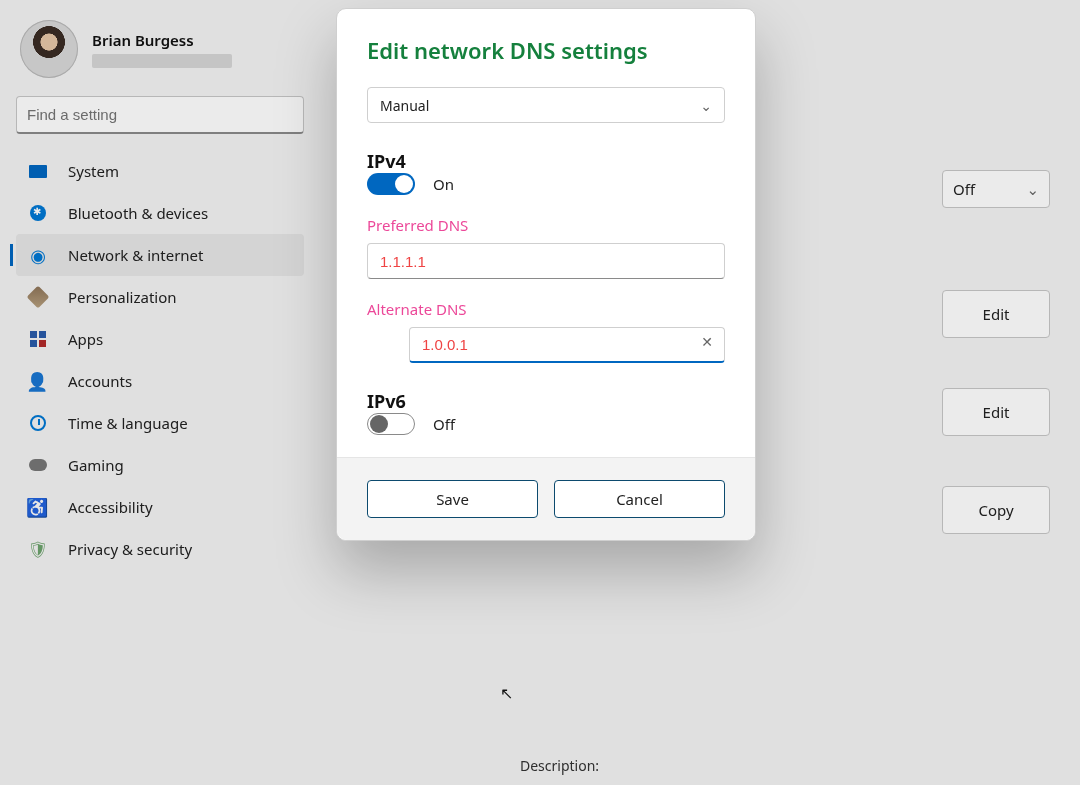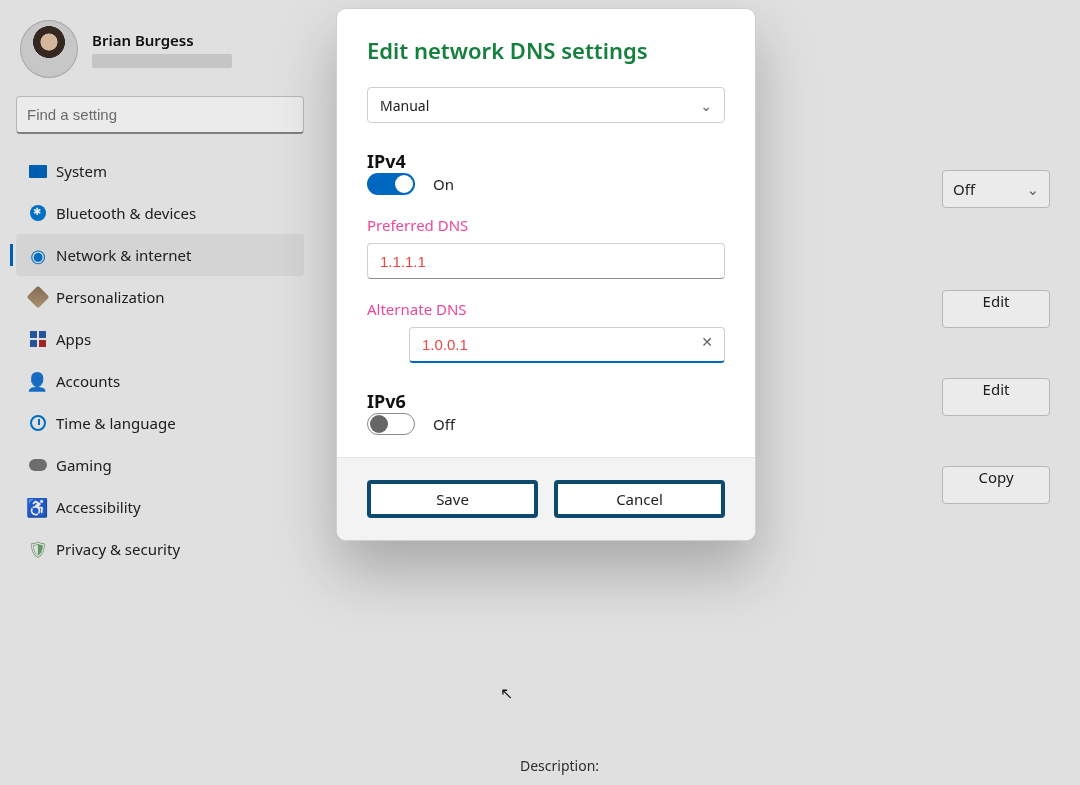--- a/index.html
+++ b/index.html
@@ -25,21 +25,21 @@
     box-shadow: inset 0 0 0 1px #b8b8b8;
   }
   .user-name { font-weight:600; font-size:15px; color:#111; }
   .user-sub  { width:140px; height:14px; background:#d6d6d6; border-radius:2px; margin-top:4px; }
   .search {
     width:100%; height:38px; border:1px solid #c7c7c7; border-bottom:2px solid #8a8a8a;
     background:#fff; border-radius:4px; padding:6px 10px; font-size:15px; color:#555;
   }
   .nav { margin-top:16px; }
   .nav-item {
-    display:flex; align-items:center; gap:8px; height:42px; padding:0 12px;
+    display:flex; align-items:center; gap:20px; height:42px; padding:0 12px;
     border-radius:4px; font-size:15px; color:#222; position:relative;
     cursor:default;
   }
   .nav-item.active { background:#e6e6e6; }
   .nav-item.active::before {
     content:""; position:absolute; left:-6px; top:10px; bottom:10px; width:3px;
     background:#0067c0;
   }
   .nav-icon { width:20px; height:20px; display:flex; align-items:center; justify-content:center; }
   .ic-system   { width:18px; height:13px; background:#0067c0; border-radius:1px; }
@@ -61,22 +61,22 @@
 
   
   .main {
     position:absolute; left:420px; right:0; top:0; height:100%;
     padding:18px 24px 0 0;
   }
   .net-title { font-size:30px; font-weight:700; color:#111; }
   .card-text { font-size:13px; color:#333; line-height:1.5; max-width:180px; margin-top:118px; }
   .right-controls { position:absolute; right:30px; top:170px; display:flex; flex-direction:column; gap:50px; }
   .btn-outline {
-    width:108px; height:38px; border:1px solid #c7c7c7; border-radius:4px; background:#fff;
-    display:flex; justify-content:center; font-size:15px; color:#222;
+    width:108px; height:48px; border:1px solid #c7c7c7; border-radius:4px; background:#fff;
+    display:flex; align-items:center; justify-content:center; font-size:15px; color:#222;
   }
   .off-drop { position:absolute; right:30px; top:170px; width:108px; height:38px; }
   .off-wrap { display:flex; align-items:center; justify-content:space-between; padding:0 10px; }
   .chev { color:#666; }
   .desc-label { position:absolute; bottom:10px; left:100px; font-size:14px; color:#333; }
 
   
   .modal {
     position:absolute; left:336px; top:8px; width:420px;
     background:#fff; border:1px solid #cfcfcf; border-radius:10px;
@@ -116,21 +116,21 @@
   .input-wrap { position:relative;padding-left:42px; }
   .clear-x {
     position:absolute; right:12px; top:50%; transform:translateY(-50%);
     color:#666; font-size:14px; cursor:pointer;
   }
   .modal-footer {
     background:#f3f3f3; border-top:1px solid #e5e5e5; padding:22px 30px;
     display:flex; gap:16px; border-radius:0 0 10px 10px;
   }
   .modal-btn {
-    flex:1; height:38px; border:4px solid #0c4a6e; border-radius:4px; background:#fff;
+    flex:1; height:38px; border:1px solid #0c4a6e; border-radius:4px; background:#fff;
     display:flex; align-items:center; justify-content:center; font-size:15px; color:#222;
     cursor:pointer;
   }
   .cursor {
     position:absolute; left:500px; top:682px; font-size:16px; color:#111;
     z-index:20; pointer-events:none;
   }
 </style>
 </head>
 <body>

